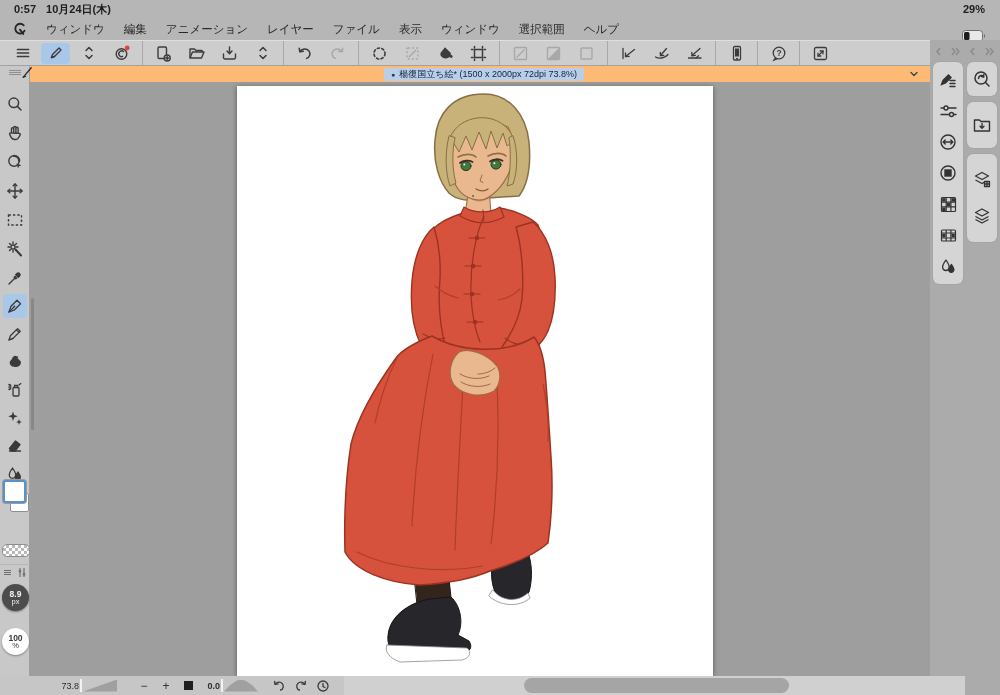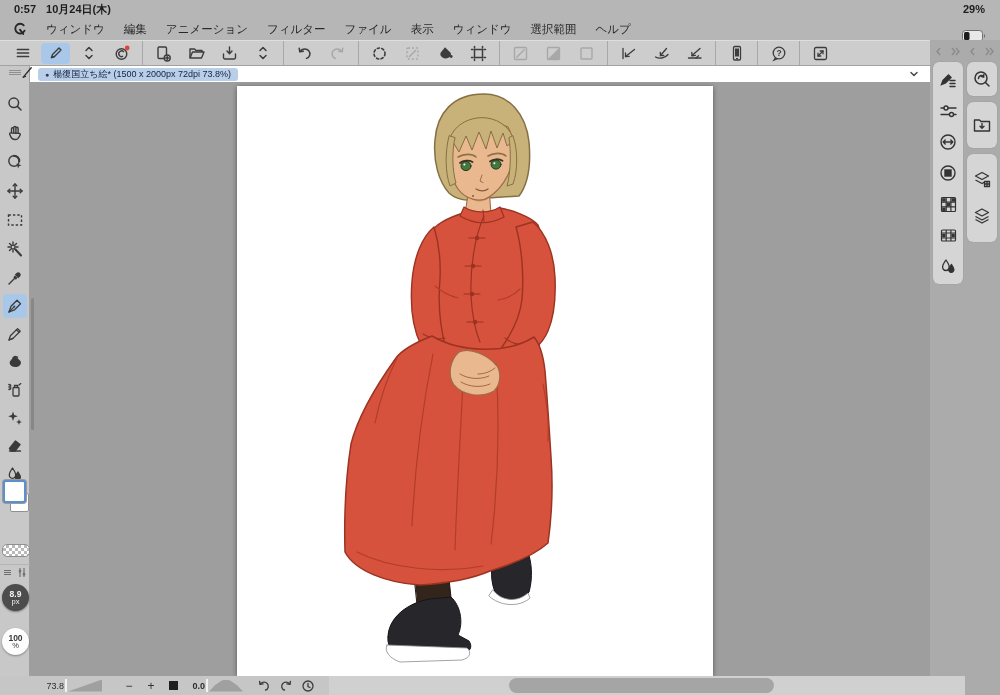--- a/index.html
+++ b/index.html
@@ -13,21 +13,21 @@
   
   .menubar{position:absolute;top:18px;left:0;width:100%;height:22px;display:flex;align-items:center;gap:19px;padding:0 12px;box-sizing:border-box;font-size:11.5px;color:#272727;}
   .menubar .mitem{cursor:default;}
   
   .toolbar{position:absolute;top:40px;left:0;width:930px;height:26px;background:#cdcdcd;border-top:1px solid #dedede;border-bottom:1px solid #a2a2a2;display:flex;align-items:center;box-sizing:border-box;}
   .tbtn{width:29px;height:21px;display:flex;align-items:center;justify-content:center;border-radius:4px;margin:0 2px;color:#3c3c3c;}
   .tbtn.sel{background:#a9c7e9;}
   .tbtn.dis{color:#a8a8a8;}
   .tsep{width:1px;height:24px;background:#a8a8a8;margin:0 4px;}
   
-  .tabbar{position:absolute;top:66px;left:30px;width:900px;height:16px;background:#ffffff;display:flex;align-items:center;}
+  .tabbar{position:absolute;top:66px;left:30px;width:900px;height:16px;background:#fdba74;display:flex;align-items:center;justify-content:center;}
   .tab{display:flex;align-items:center;gap:4px;background:#b9cfe9;border-radius:3px;height:13px;margin-left:8px;padding:0 7px;font-size:9px;color:#16213a;white-space:nowrap;}
   .tab .dot{font-size:7px;line-height:13px;color:#2c3b55;}
   .tab-collapse{position:absolute;right:10px;top:2px;color:#4a4a4a;}
   .tabbar-pen{position:absolute;left:21px;top:65px;color:#2e2e2e;z-index:5;}
   
   .toolcol{position:absolute;top:66px;left:0;width:30px;height:610px;background:#c8c8c8;border-right:1px solid #9f9f9f;box-sizing:border-box;}
   .tool{position:absolute;left:3px;width:24px;height:24px;display:flex;align-items:center;justify-content:center;color:#3a3a3a;border-radius:4px;}
   .tool.sel{background:#a9c7e9;}
   .colhandle{position:absolute;top:3px;left:8px;width:14px;color:#8f8f8f;}
   .swatch-main{position:absolute;left:3px;top:414px;width:19px;height:19px;background:#ffffff;border:2px solid #5a8fd0;border-radius:3px;box-shadow:0 0 0 1px #9a9a9a;z-index:2;}
@@ -47,21 +47,21 @@
   .collapse-row{position:absolute;top:4px;left:0;width:70px;height:14px;display:flex;align-items:center;justify-content:space-between;padding:0 5px;box-sizing:border-box;color:#8a8a8a;}
   .pcard{position:absolute;background:#d5d5d5;border-radius:6px;display:flex;flex-direction:column;align-items:center;box-shadow:0 0 1px rgba(0,0,0,.25);}
   .pc1{left:3px;top:22px;width:30px;padding:7px 0;gap:9px;}
   .pc2a{left:37px;top:22px;width:30px;height:34px;justify-content:center;}
   .pc2b{left:37px;top:62px;width:30px;height:46px;justify-content:center;}
   .pc2c{left:37px;top:114px;width:30px;height:88px;justify-content:space-evenly;}
   .picon{width:22px;height:22px;display:flex;align-items:center;justify-content:center;color:#333333;}
   
   .bottombar{position:absolute;bottom:0;left:0;width:1000px;height:19px;background:#c6c6c6;display:flex;align-items:center;box-sizing:border-box;color:#333;}
   .bb-val{font-size:9px;color:#2e2e2e;text-align:right;}
-  .bb-zoomval{width:24px;margin-left:40px;}
+  .bb-zoomval{width:24px;margin-left:55px;}
   .bb-rotval{width:20px;font-weight:bold;}
   .bb-thumbline{width:2px;height:13px;background:#f2f2f2;margin:0 1px;}
   .ramp{width:34px;height:12px;background:#a0a0a0;clip-path:polygon(0 100%,100% 0,100% 100%);}
   .hill{width:34px;height:12px;background:#a0a0a0;clip-path:polygon(0 100%,18% 45%,38% 8%,50% 0,62% 8%,82% 45%,100% 100%);}
   .bb-btn{width:22px;text-align:center;font-size:12px;color:#333;}
   .fitbtn{width:9px;height:9px;background:#1f1f1f;margin:0 7px;}
   .bb-ic{width:22px;display:flex;justify-content:center;color:#3c3c3c;}
   .htrack{flex:1;height:19px;background:#d0d0d0;position:relative;margin-left:10px;}
   .hthumb{position:absolute;left:180px;top:2px;width:265px;height:15px;background:#a5a5a5;border-radius:8px;}
   .bb-corner{width:35px;height:19px;background:#ababab;}
@@ -99,21 +99,21 @@
   <div class="menubar">
     <span>
         <svg class="i" width="15" height="15" viewBox="0 0 16 16" fill="none" stroke="#262626" stroke-width="2" stroke-linecap="round">
           <path d="M12.5 3.5 A5.2 5.2 0 1 0 13.4 9.3"></path>
           <path d="M8.5 8.2 L12 12.8"></path>
         </svg>
       </span>
     <span class="mitem">ウィンドウ</span>
     <span class="mitem">編集</span>
     <span class="mitem">アニメーション</span>
-    <span class="mitem">フィルター</span>
+    <span class="mitem">レイヤー</span>
     <span class="mitem">ファイル</span>
     <span class="mitem">表示</span>
     <span class="mitem">ウィンドウ</span>
     <span class="mitem">選択範囲</span>
     <span class="mitem">ヘルプ</span>
   </div>
 
   <div class="toolbar">
     <div class="tbtn" style="margin-left:8px">
         <svg class="i" width="16" height="16" viewBox="0 0 16 16" stroke="currentColor" stroke-width="1.7" stroke-linecap="round">

